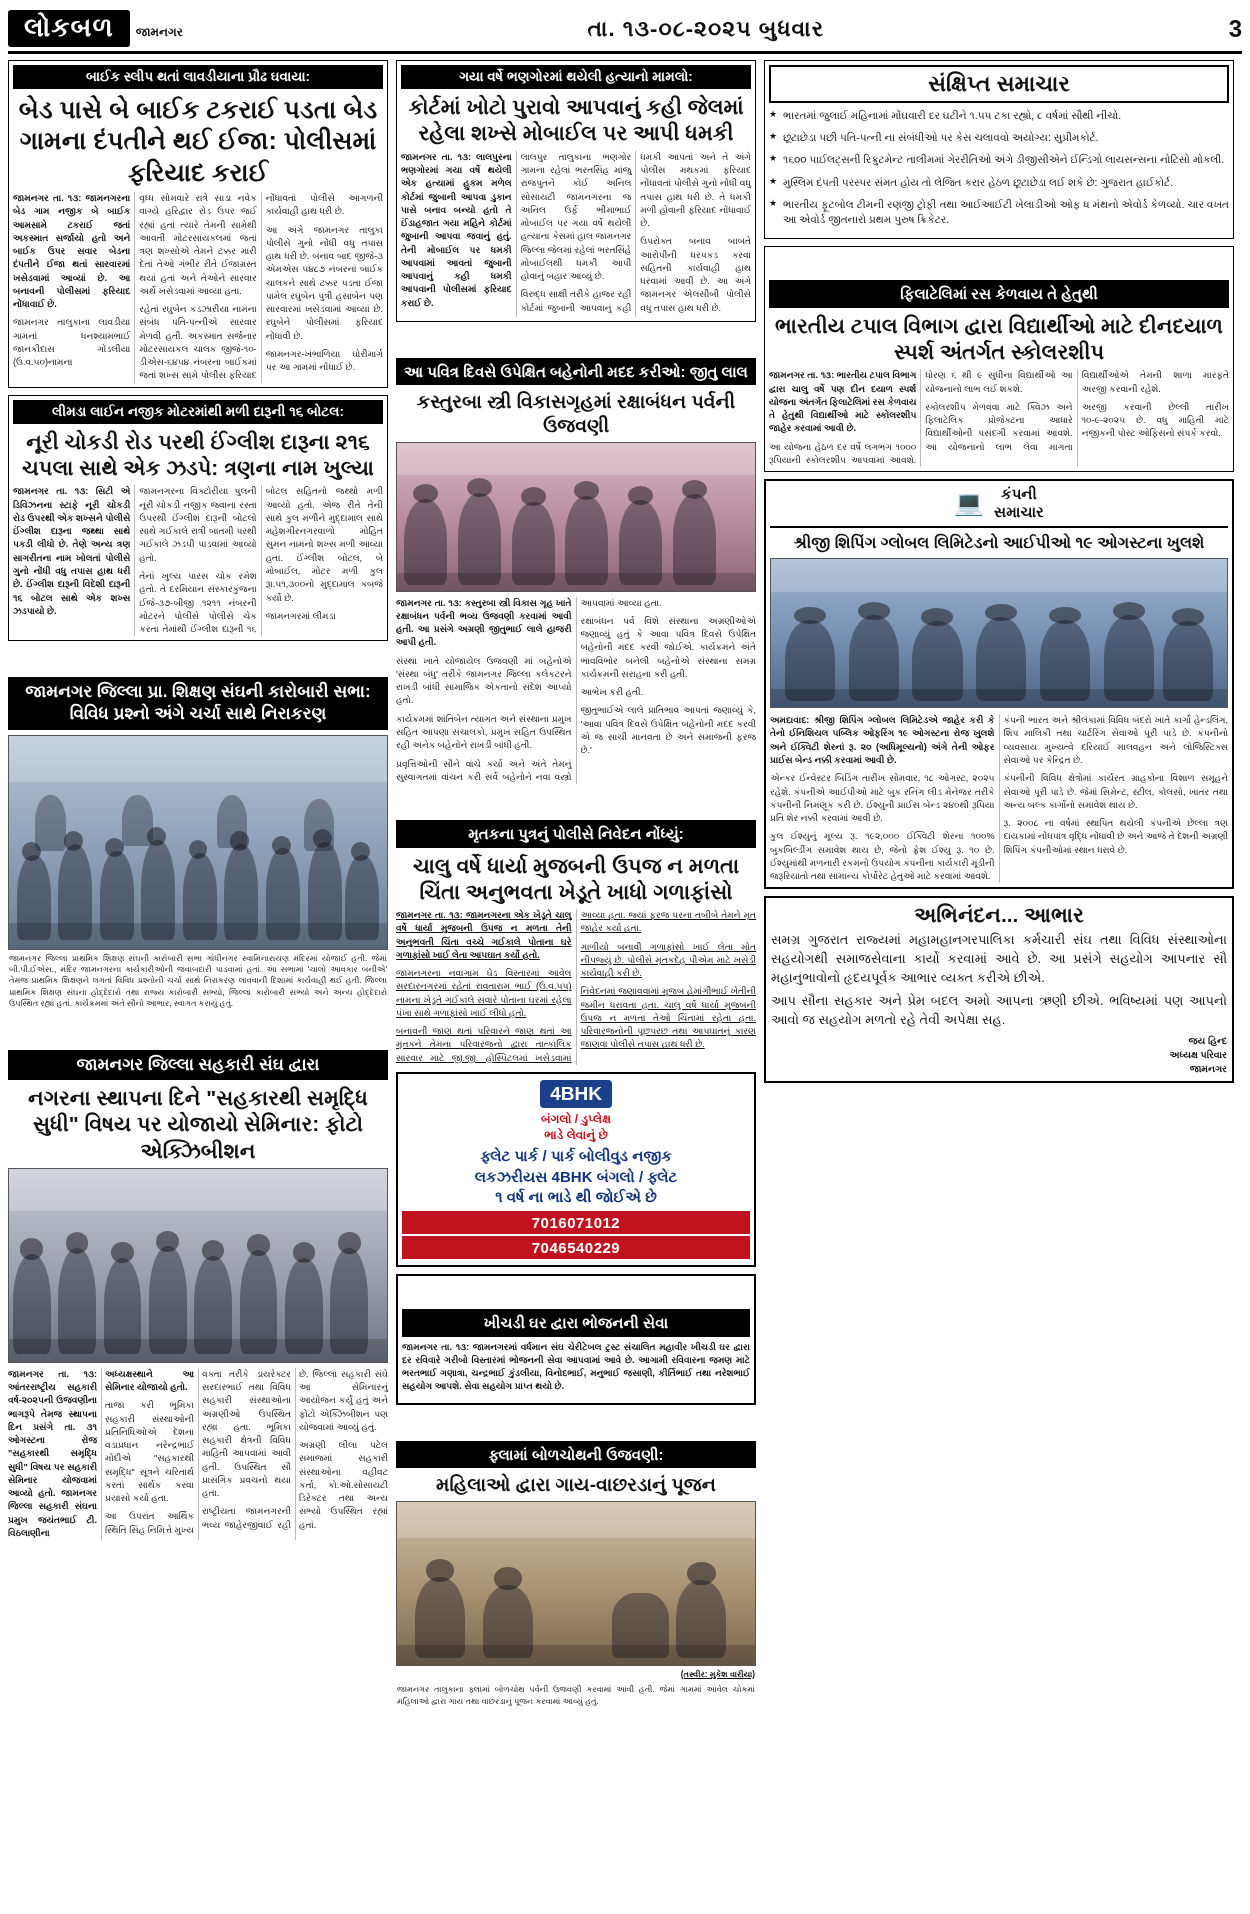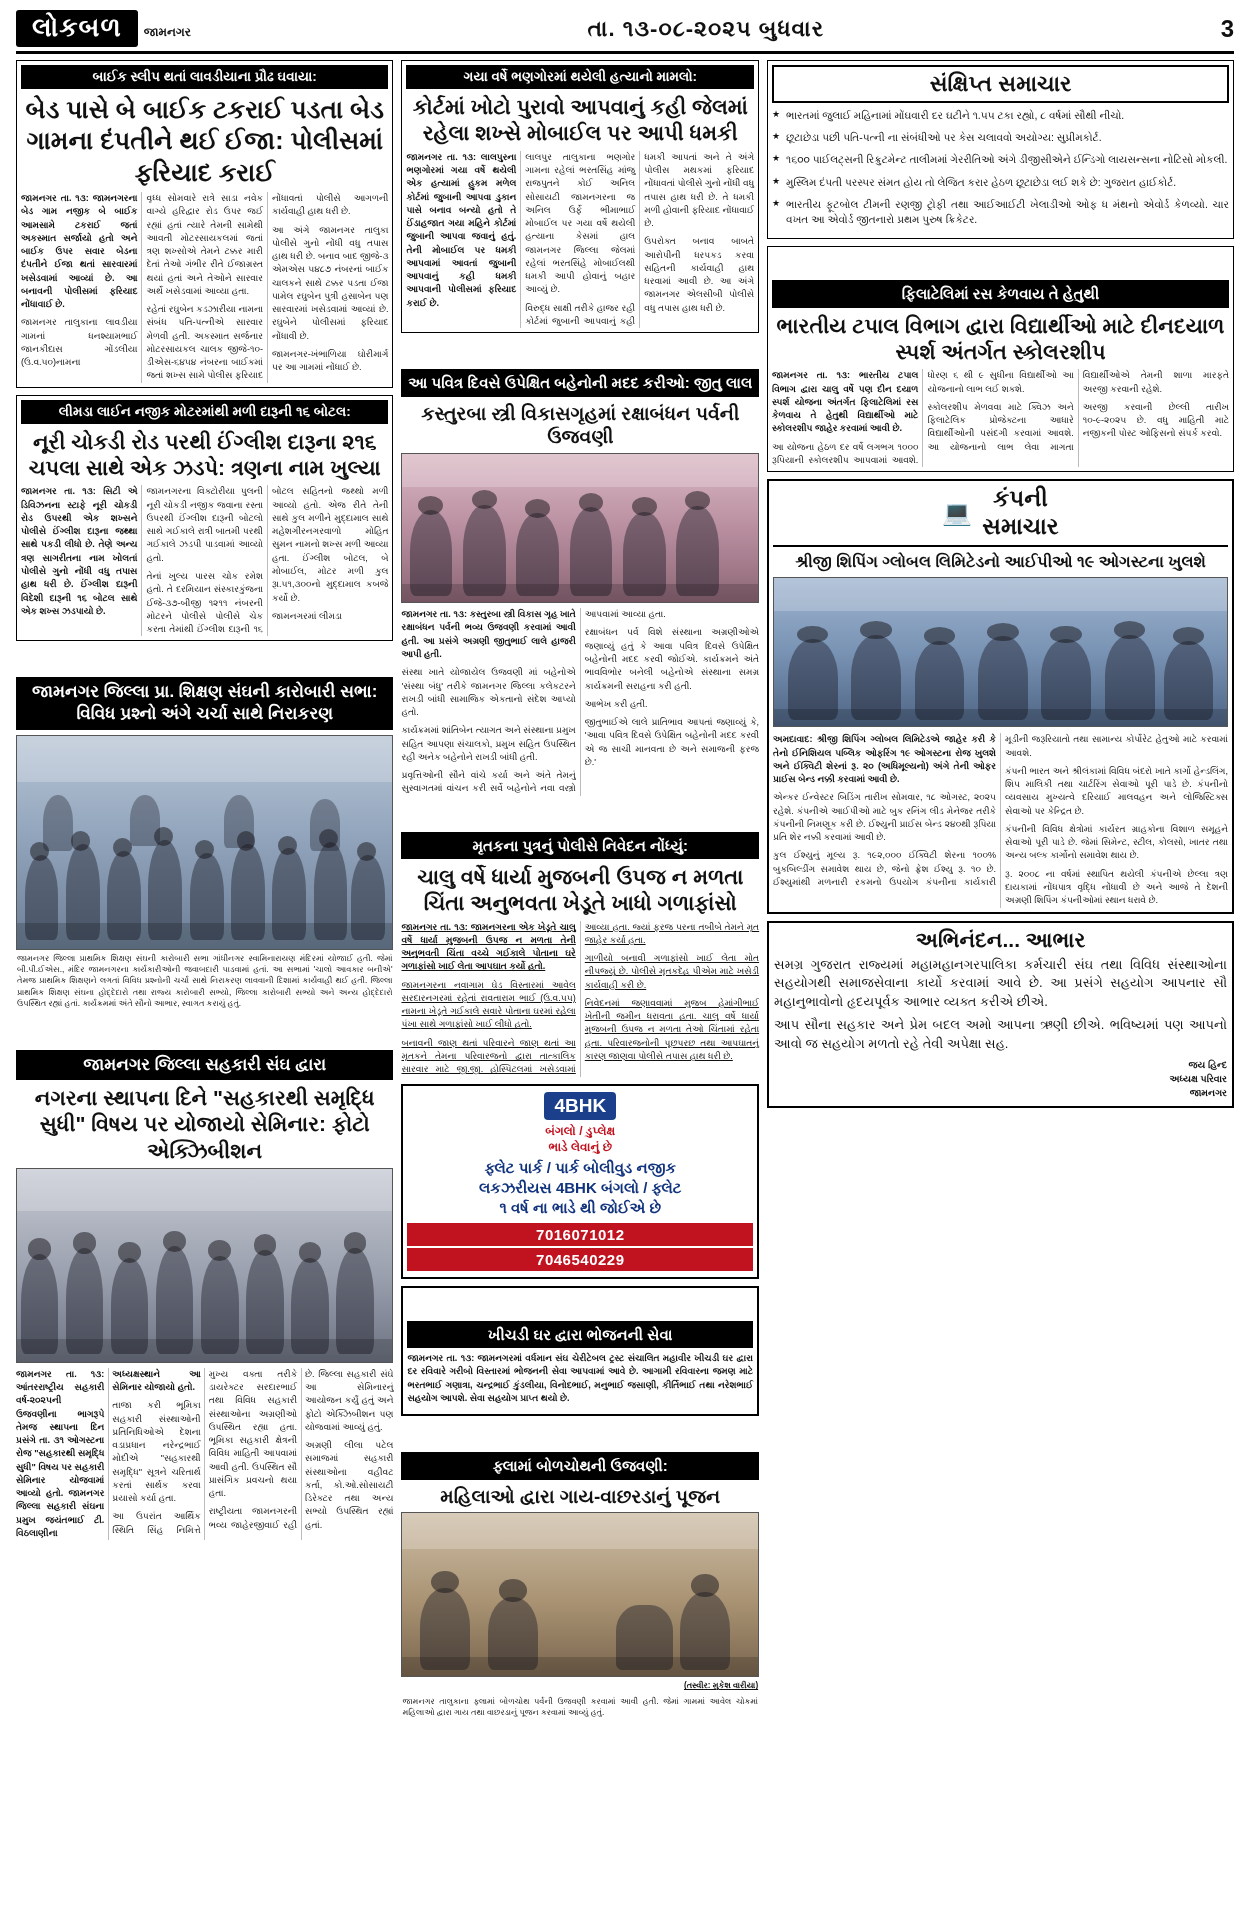--- a/index.html
+++ b/index.html
@@ -5,21 +5,21 @@
   * { box-sizing: border-box; }
   html, body { margin:0; padding:0; }
   body {
     width:1250px; height:1914px;
     background:#ffffff;
     font-family:"Liberation Sans", sans-serif;
     color:#111;
   }
   .page {
     width:1250px; height:1592px;
-    padding:10px 16px;
+    padding:10px 8px;
     position:relative;
   }
   
   .masthead {
     display:flex; align-items:center; justify-content:space-between;
     border-bottom:3px solid #000;
     padding-bottom:4px; margin-bottom:6px;
   }
   .logo-wrap { display:flex; align-items:baseline; gap:6px; }
   .logo {
@@ -129,21 +129,21 @@
   .ad .red { color:#c1121f; font-weight:bold; font-size:12px; line-height:1.35; }
   .ad .blue { color:#12347e; font-weight:bold; font-size:15px; line-height:1.35; }
   .ad .phone {
     background:#c1121f; color:#fff; font-weight:bold; font-size:15px;
     padding:3px 4px; margin-top:4px; letter-spacing:.5px;
   }
 
   .khidi { border:2px solid #000; padding:4px; }
 
   .company-box { border:2px solid #000; padding:4px; text-align:center; }
-  .company-box .t1 { font-size:23px; font-weight:bold; line-height:1.2; }
+  .company-box .t1 { font-size:15px; font-weight:bold; line-height:1.2; }
   .company-box .t2 { font-size:16px; font-weight:bold; line-height:1.25; margin-top:2px; }
 
   .abhinandan { border:2px solid #000; padding:5px; }
   .abhinandan .hd { text-align:center; font-size:21px; font-weight:bold; margin-bottom:4px;}
   .abhinandan p { font-size:13px; line-height:1.45; text-align:justify; margin:0 0 4px 0; }
   .sign { text-align:right; font-size:9.5px; font-weight:bold; line-height:1.5; }
   .rule { border-top:2px solid #000; margin:5px 0; }
   .center { text-align:center; }
 </style>
 </head>

